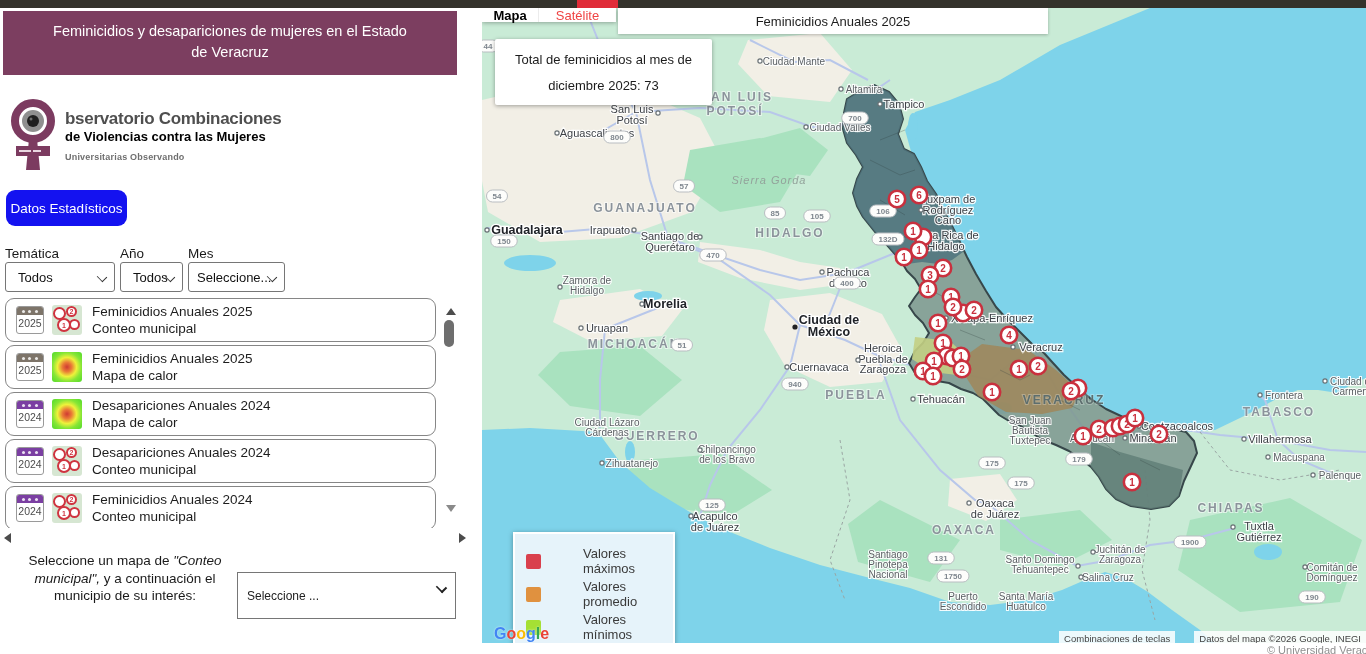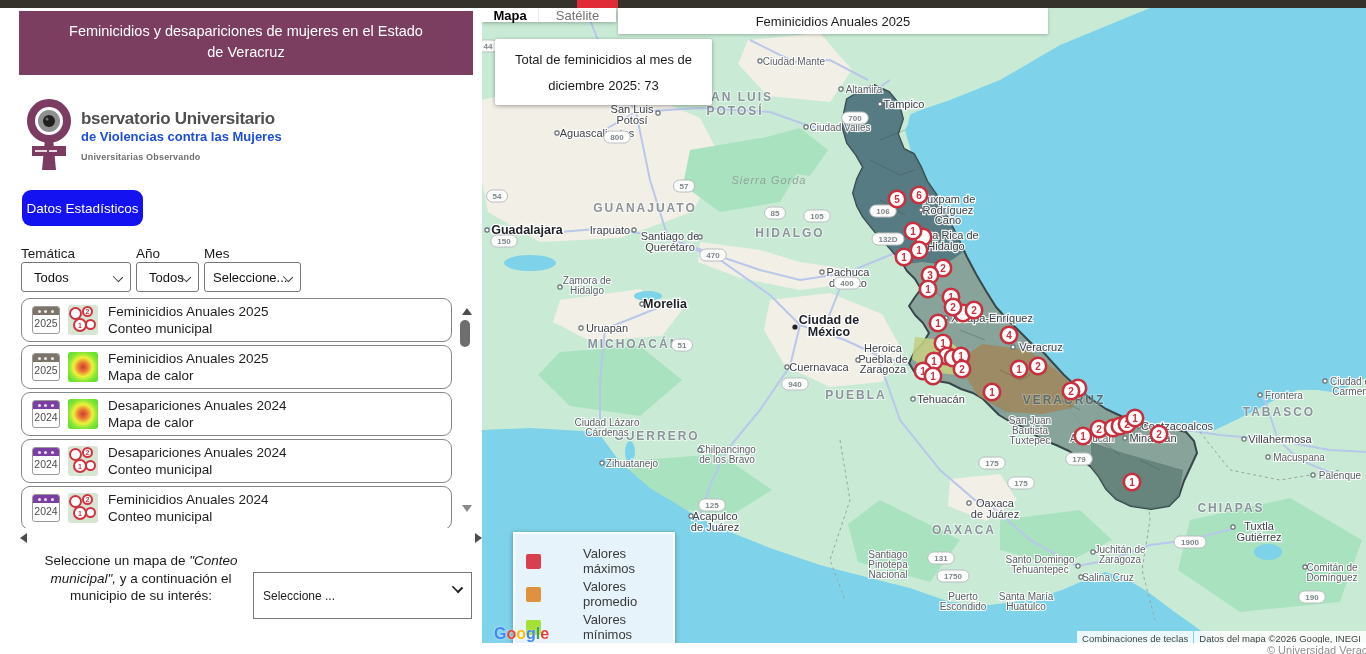--- a/index.html
+++ b/index.html
@@ -5,29 +5,29 @@
   * { box-sizing: border-box; margin:0; padding:0; }
   html,body { width:1366px; height:654px; overflow:hidden; background:#fff;
     font-family:"Liberation Sans", sans-serif; }
   .abs { position:absolute; }
 
   
   #topbar { left:0; top:0; width:1366px; height:8px; background:#34322b; }
   #topbar-red { left:577px; top:0; width:41px; height:8px; background:#e02b38; }
 
   
-  #sidebar { left:16px; top:8px; width:480px; height:646px; background:#fff; }
+  #sidebar { left:0; top:8px; width:480px; height:646px; background:#fff; }
   #sb-header { position:absolute; left:3px; top:3px; width:454px; height:64px;
     background:#7c3e60; color:#fff; font-size:14.5px; line-height:21px;
     text-align:center; padding:10px 42px 0 42px; }
   #logo { position:absolute; left:8px; top:86px; width:300px; height:84px; }
   #logo-text1 { position:absolute; left:57px; top:15px; font-size:17px; font-weight:bold;
     color:#4f4f4f; letter-spacing:-0.3px; }
   #logo-text2 { position:absolute; left:57px; top:35px; font-size:13px; font-weight:bold;
-    color:#1d4ed8; }
+    color:#000000; }
   #logo-text3 { position:absolute; left:57px; top:58px; font-size:9px; font-weight:bold;
     color:#6f6f6f; letter-spacing:0.2px; }
   #stats-btn { position:absolute; left:6px; top:182px; width:121px; height:36px;
     background:#1412f0; color:#fff; font-size:13.5px; border:none; border-radius:9px;
     display:flex; align-items:center; justify-content:center; cursor:pointer; }
 
   .filter-label { position:absolute; top:238px; font-size:13.5px; color:#1a1a1a; }
   .fake-select { position:absolute; top:254px; height:30px; border:1px solid #767676;
     border-radius:3px; background:#fff; font-size:13px; color:#111;
     display:flex; align-items:center; padding:0 22px 0 12px; }
@@ -70,39 +70,39 @@
 
   
   #map { left:482px; top:8px; width:884px; height:635px; overflow:hidden; background:#c9ebd6; }
   #map svg { position:absolute; left:0; top:0; }
 
   #gm-controls { position:absolute; left:0; top:0; height:14px; display:flex;
     background:#fff; box-shadow:0 1px 4px rgba(0,0,0,.3); }
   #gm-map-btn { width:56px; display:flex; align-items:center; justify-content:center;
     font-size:13px; font-weight:bold; color:#000; cursor:pointer; }
   #gm-sat-btn { width:78px; display:flex; align-items:center; justify-content:center;
-    font-size:13px; color:#737373; border-left:1px solid #ececec; cursor:pointer; }
+    font-size:13px; color:#ef4444; border-left:1px solid #ececec; cursor:pointer; }
   #map-title { position:absolute; left:136px; top:0; width:430px; height:26px; background:#fff;
     box-shadow:0 1px 3px rgba(0,0,0,.25); display:flex; align-items:center;
     justify-content:center; font-size:13px; color:#1d1d1d; }
   #map-tooltip { position:absolute; left:13px; top:31px; width:217px; height:66px;
     background:#fff; border-radius:2px; box-shadow:0 1px 4px rgba(0,0,0,.35);
     display:flex; flex-direction:column; align-items:center; justify-content:center;
     gap:11px; font-size:13px; color:#1c1c1c; text-align:center; }
   #legend { position:absolute; left:31px; top:524px; width:162px; background:#e6f3fa;
     border:2px solid #fff; box-shadow:0 1px 5px rgba(0,0,0,.35); padding:9px 11px; }
   .legend-row { display:flex; align-items:center; margin:3px 0;gap:32px; }
   .legend-row .sw { width:15px; height:15px; border-radius:2px; flex:none; }
   .legend-row .lb { margin-left:10px; font-size:13px; color:#3a3a3a; }
   #glogo { position:absolute; left:12px; top:617px; font-size:16px; font-weight:bold;
     letter-spacing:0; text-shadow:0 0 2px rgba(255,255,255,.8); cursor:pointer; }
   #attr { position:absolute; right:0; top:623px; height:14px; display:flex; }
   #attr div { background:rgba(255,255,255,.85); font-size:9.5px; color:#444;
     padding:2px 5px; white-space:nowrap; }
-  #attr div + div { margin-left:1px; }
+  #attr div + div { margin-left:19px; }
   #univ-attr { left:auto; right:-5px; top:644px; font-size:11px; color:#8f8f8f; white-space:nowrap; }
 
   
   text { font-family:"Liberation Sans", sans-serif; }
   .st-label { fill:#8b939b; font-size:12px; font-weight:bold; letter-spacing:2px;
     text-anchor:middle; paint-order:stroke; stroke:rgba(255,255,255,.55); stroke-width:2px; }
   .st-dark { fill:#5d6e6e; stroke:rgba(255,255,255,.25); }
   .terr-label { fill:#93a39b; font-size:11px; font-style:italic; text-anchor:middle;
     letter-spacing:1px; }
   .city-lg { fill:#202328; font-size:12.5px; font-weight:bold; text-anchor:middle;
@@ -129,21 +129,21 @@
     <svg width="56" height="84" viewBox="0 0 56 84">
       <circle cx="25" cy="27" r="18" fill="none" stroke="#7c3b60" stroke-width="8"></circle>
       <circle cx="25" cy="27" r="11" fill="#8f8f8f"></circle>
       <circle cx="25" cy="27" r="6" fill="#1f1f1f"></circle>
       <circle cx="23" cy="25" r="1.5" fill="#6d6d6d"></circle>
       <path d="M21,45 L29,45 L32,76 L18,76 Z" fill="#7c3b60"></path>
       <rect x="8" y="52" width="34" height="10" fill="#7c3b60"></rect>
       <rect x="11" y="56" width="12" height="2" fill="#e9d7e1"></rect>
       <rect x="25" y="56" width="8" height="2" fill="#e9d7e1"></rect>
     </svg>
-    <div id="logo-text1">bservatorio Universitario</div>
+    <div id="logo-text1">bservatorio Combinaciones</div>
     <div id="logo-text2">de Violencias contra las Mujeres</div>
     <div id="logo-text3">Universitarias Observando</div>
   </div>
 
   <button id="stats-btn">Datos Estadísticos</button>
 
   <div class="filter-label" style="left:5px">Temática</div>
   <div class="filter-label" style="left:120px">Año</div>
   <div class="filter-label" style="left:188px">Mes</div>
 

